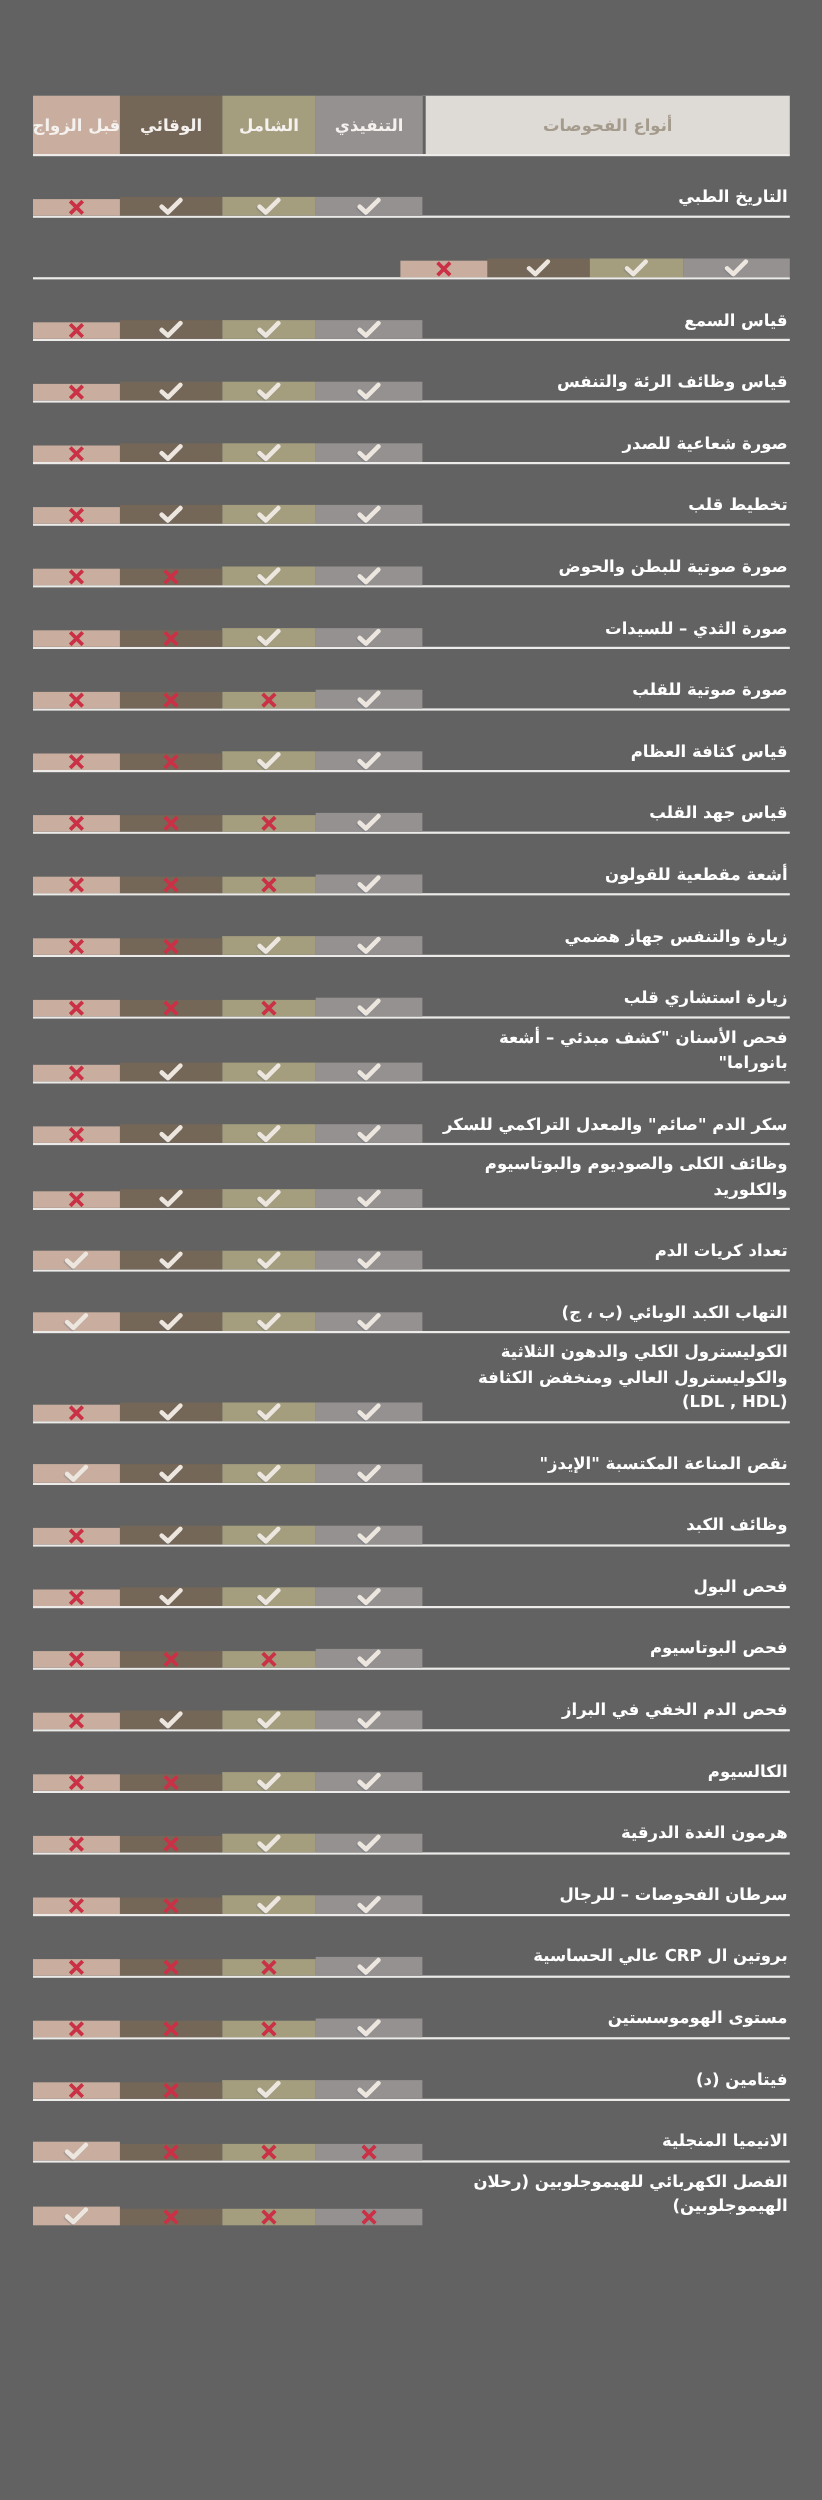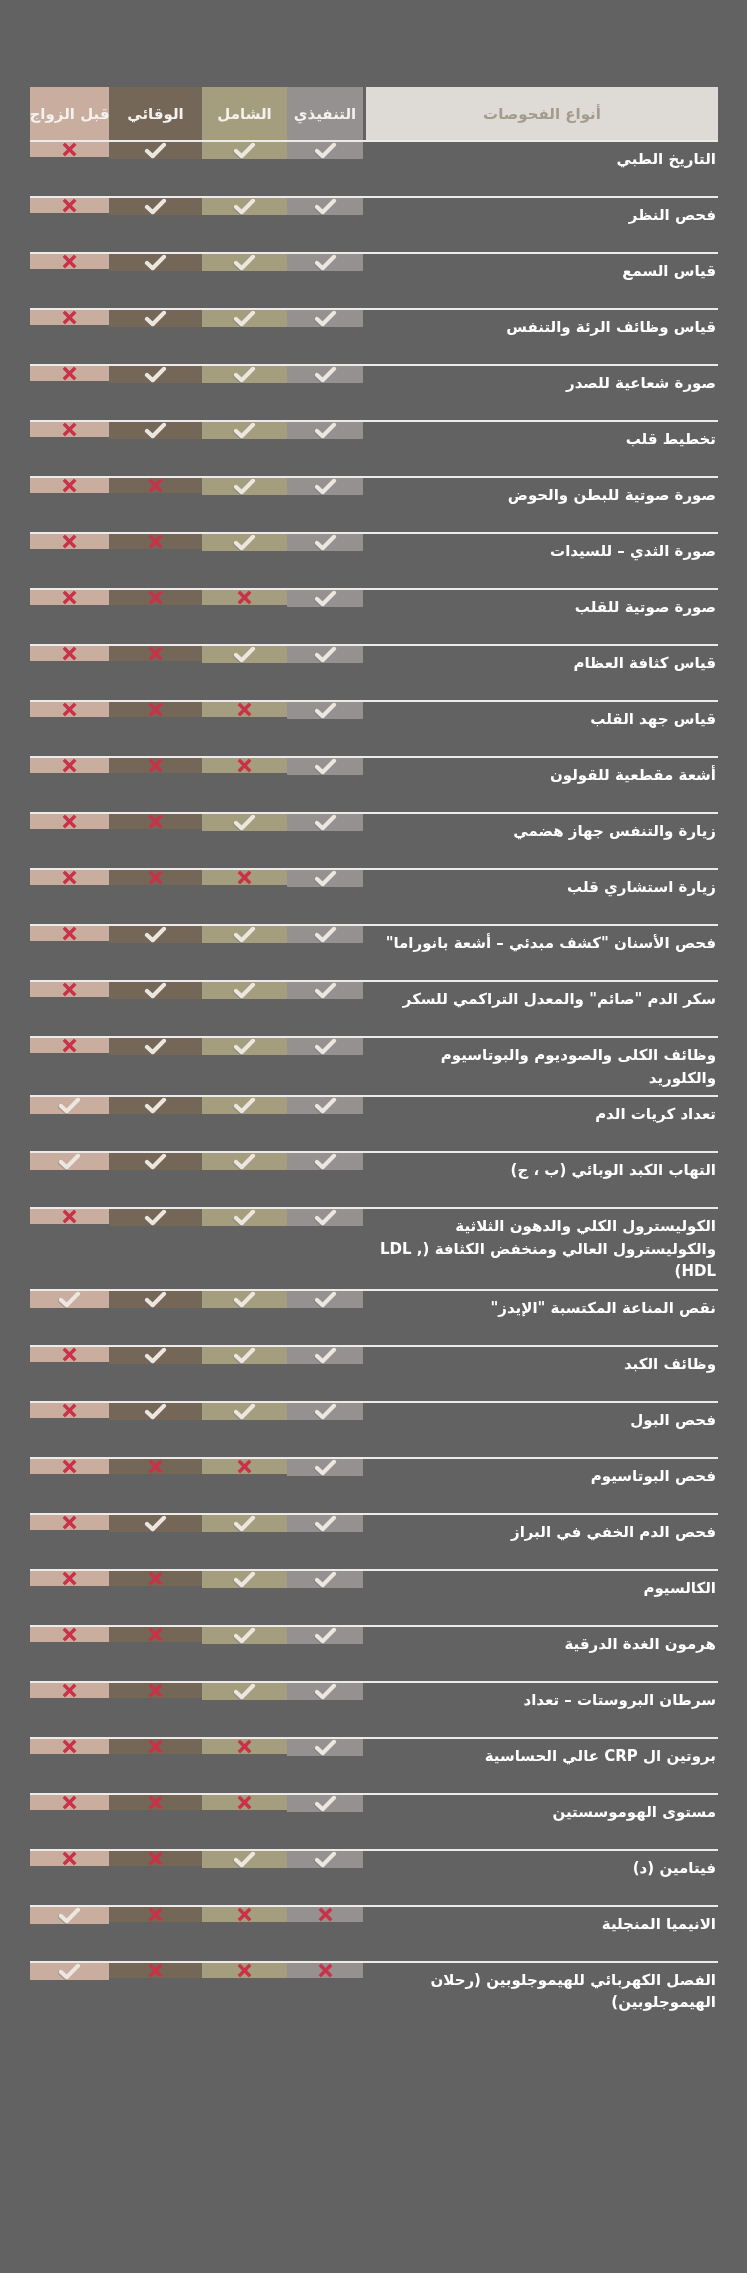--- a/index.html
+++ b/index.html
@@ -34,34 +34,34 @@
     flex:1;
     background:var(--header-bg);
     color:var(--header-text);
     border-left:3px solid var(--page-bg);
     text-align:right;
   }
   .row{
     display:flex;
     min-height:56px;
     border-top:2px solid var(--separator);
-    align-items:flex-start;
+    align-items:flex-end;
   }
   .row-label{
     flex:1;
     display:flex; align-items:center; justify-content:flex-start;
     color:var(--row-label-text);
     font-size:15px; font-weight:bold; line-height:1.5;
     padding:6px 2px 6px 14px; 
     text-align:start;
   }
   .mark-cell{
     display:flex; align-items:center; justify-content:center;
   }
-  .w-executive{width:76px;}
+  .w-executive{width:97px;}
   .w-comprehensive{width:85px;}
   .w-preventive{width:93px;}
   .w-premarital{width:79px;}
   .bg-executive{background:var(--col-executive);}
   .bg-comprehensive{background:var(--col-comprehensive);}
   .bg-preventive{background:var(--col-preventive);}
   .bg-premarital{background:var(--col-premarital);}
   svg.check{filter:drop-shadow(-1px 1px 0 rgba(96,106,125,.32));}
 </style>
 </head>
@@ -93,21 +93,20 @@
     <path d="M3 9.5 L9 15 L21 3" fill="none" stroke="var(--check)" stroke-width="4.4" stroke-linecap="round" stroke-linejoin="round"></path>
   </svg>
         </div>
     <div class="mark-cell w-premarital bg-premarital">
           <svg class="cross" viewBox="0 0 16 16" width="15" height="15">
     <path d="M3.2 3.2 L12.8 12.8 M12.8 3.2 L3.2 12.8" fill="none" stroke="var(--cross)" stroke-width="3.6" stroke-linecap="square"></path>
   </svg>
         </div>
   </div>
       <div class="row">
-    <div class="row-label">فحص النظر</div>
     <div class="mark-cell w-executive bg-executive">
           <svg class="check" viewBox="0 0 24 18" width="23" height="17">
     <path d="M3 9.5 L9 15 L21 3" fill="none" stroke="var(--check)" stroke-width="4.4" stroke-linecap="round" stroke-linejoin="round"></path>
   </svg>
         </div>
     <div class="mark-cell w-comprehensive bg-comprehensive">
           <svg class="check" viewBox="0 0 24 18" width="23" height="17">
     <path d="M3 9.5 L9 15 L21 3" fill="none" stroke="var(--check)" stroke-width="4.4" stroke-linecap="round" stroke-linejoin="round"></path>
   </svg>
         </div>
@@ -691,21 +690,21 @@
     <path d="M3.2 3.2 L12.8 12.8 M12.8 3.2 L3.2 12.8" fill="none" stroke="var(--cross)" stroke-width="3.6" stroke-linecap="square"></path>
   </svg>
         </div>
     <div class="mark-cell w-premarital bg-premarital">
           <svg class="cross" viewBox="0 0 16 16" width="15" height="15">
     <path d="M3.2 3.2 L12.8 12.8 M12.8 3.2 L3.2 12.8" fill="none" stroke="var(--cross)" stroke-width="3.6" stroke-linecap="square"></path>
   </svg>
         </div>
   </div>
       <div class="row">
-    <div class="row-label">سرطان البروستات – تعداد</div>
+    <div class="row-label">سرطان الفحوصات – للرجال</div>
     <div class="mark-cell w-executive bg-executive">
           <svg class="check" viewBox="0 0 24 18" width="23" height="17">
     <path d="M3 9.5 L9 15 L21 3" fill="none" stroke="var(--check)" stroke-width="4.4" stroke-linecap="round" stroke-linejoin="round"></path>
   </svg>
         </div>
     <div class="mark-cell w-comprehensive bg-comprehensive">
           <svg class="check" viewBox="0 0 24 18" width="23" height="17">
     <path d="M3 9.5 L9 15 L21 3" fill="none" stroke="var(--check)" stroke-width="4.4" stroke-linecap="round" stroke-linejoin="round"></path>
   </svg>
         </div>

